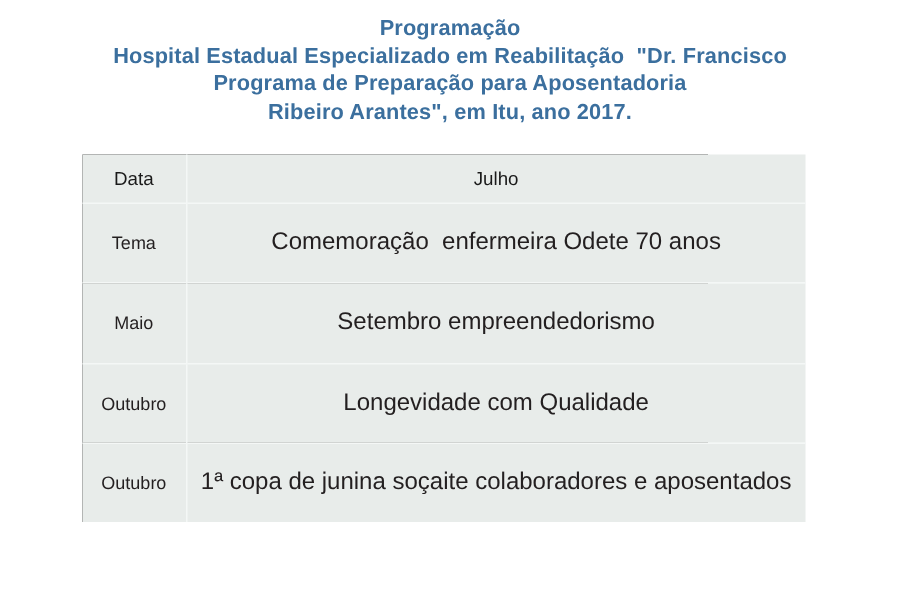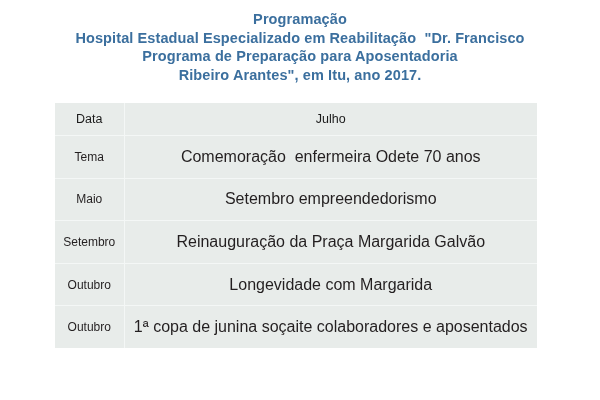--- a/index.html
+++ b/index.html
@@ -120,26 +120,22 @@
       <tbody>
         <tr>
           <td class="date-cell">Tema</td>
           <td class="theme-cell">Comemoração  enfermeira Odete 70 anos</td>
         </tr>
         <tr>
           <td class="date-cell">Maio</td>
           <td class="theme-cell">Setembro empreendedorismo</td>
         </tr>
         <tr>
-          <td class="date-cell">Setembro</td>
-          <td class="theme-cell">Reinauguração da Praça Margarida Galvão</td>
-        </tr>
-        <tr>
           <td class="date-cell">Outubro</td>
-          <td class="theme-cell">Longevidade com Margarida</td>
+          <td class="theme-cell">Longevidade com Qualidade</td>
         </tr>
         <tr>
           <td class="date-cell">Outubro</td>
           <td class="theme-cell">1ª copa de junina soçaite colaboradores e aposentados</td>
         </tr>
       </tbody>
     </table>
   </div>
 
 </div>

